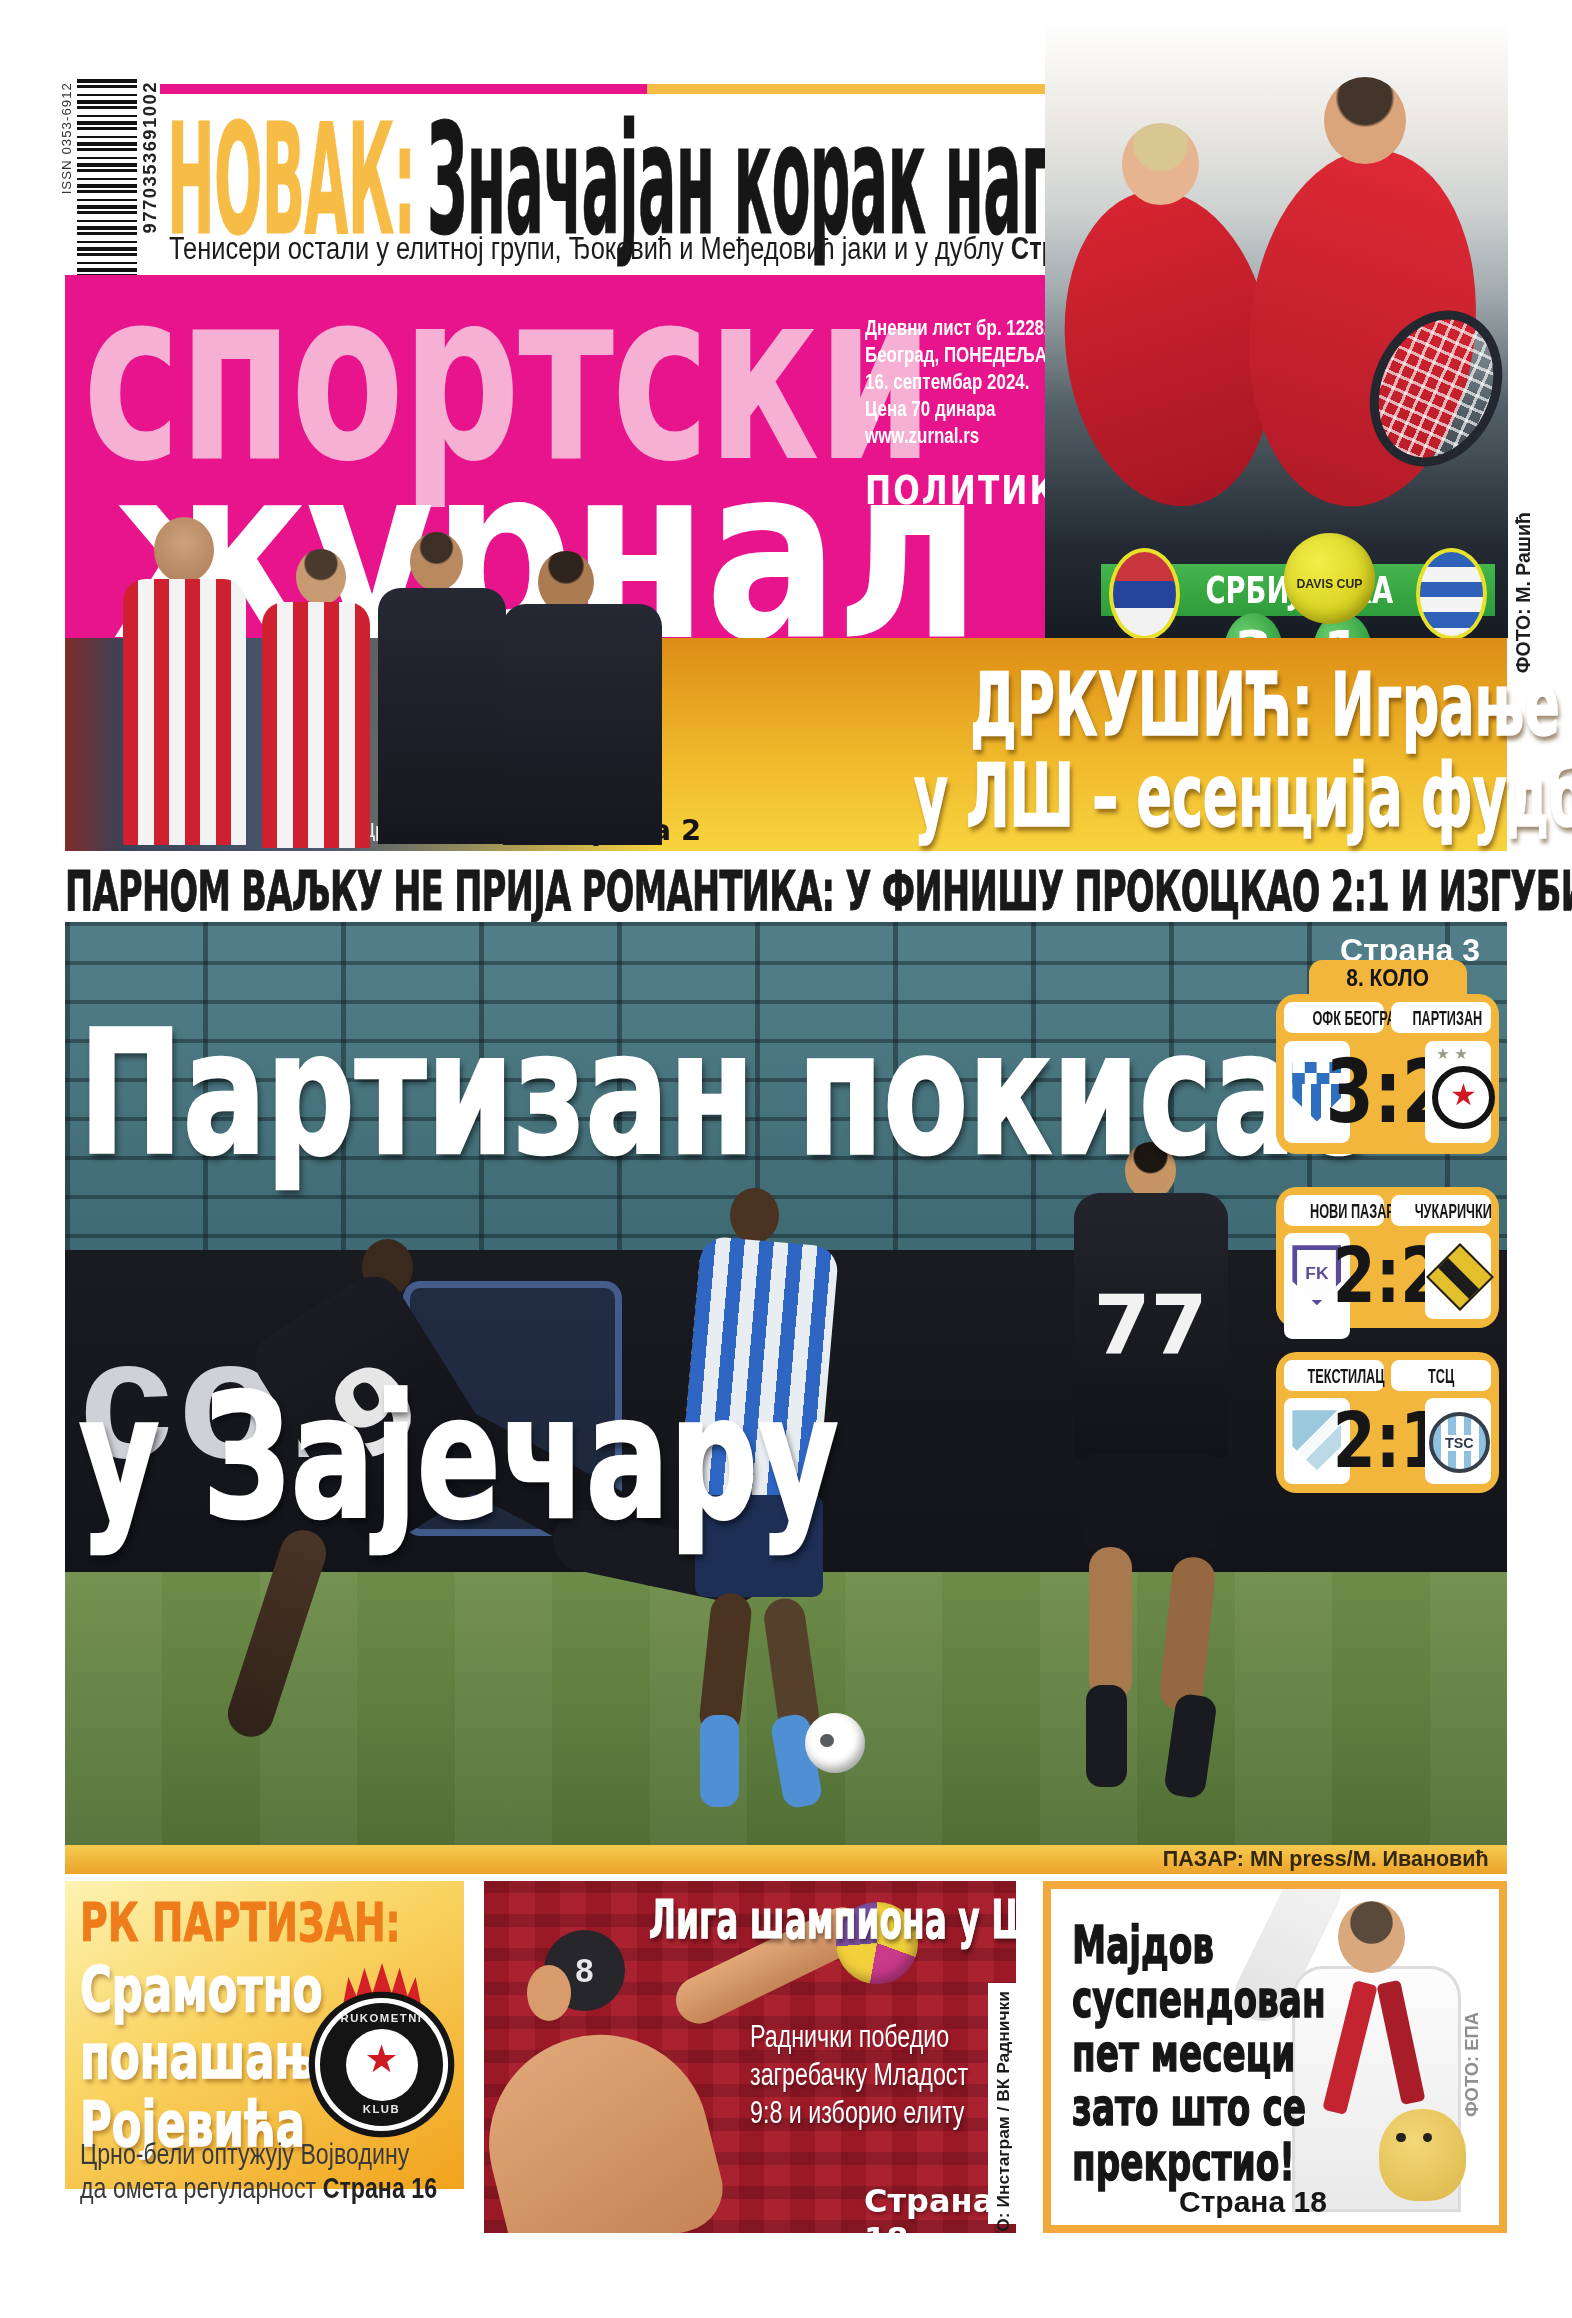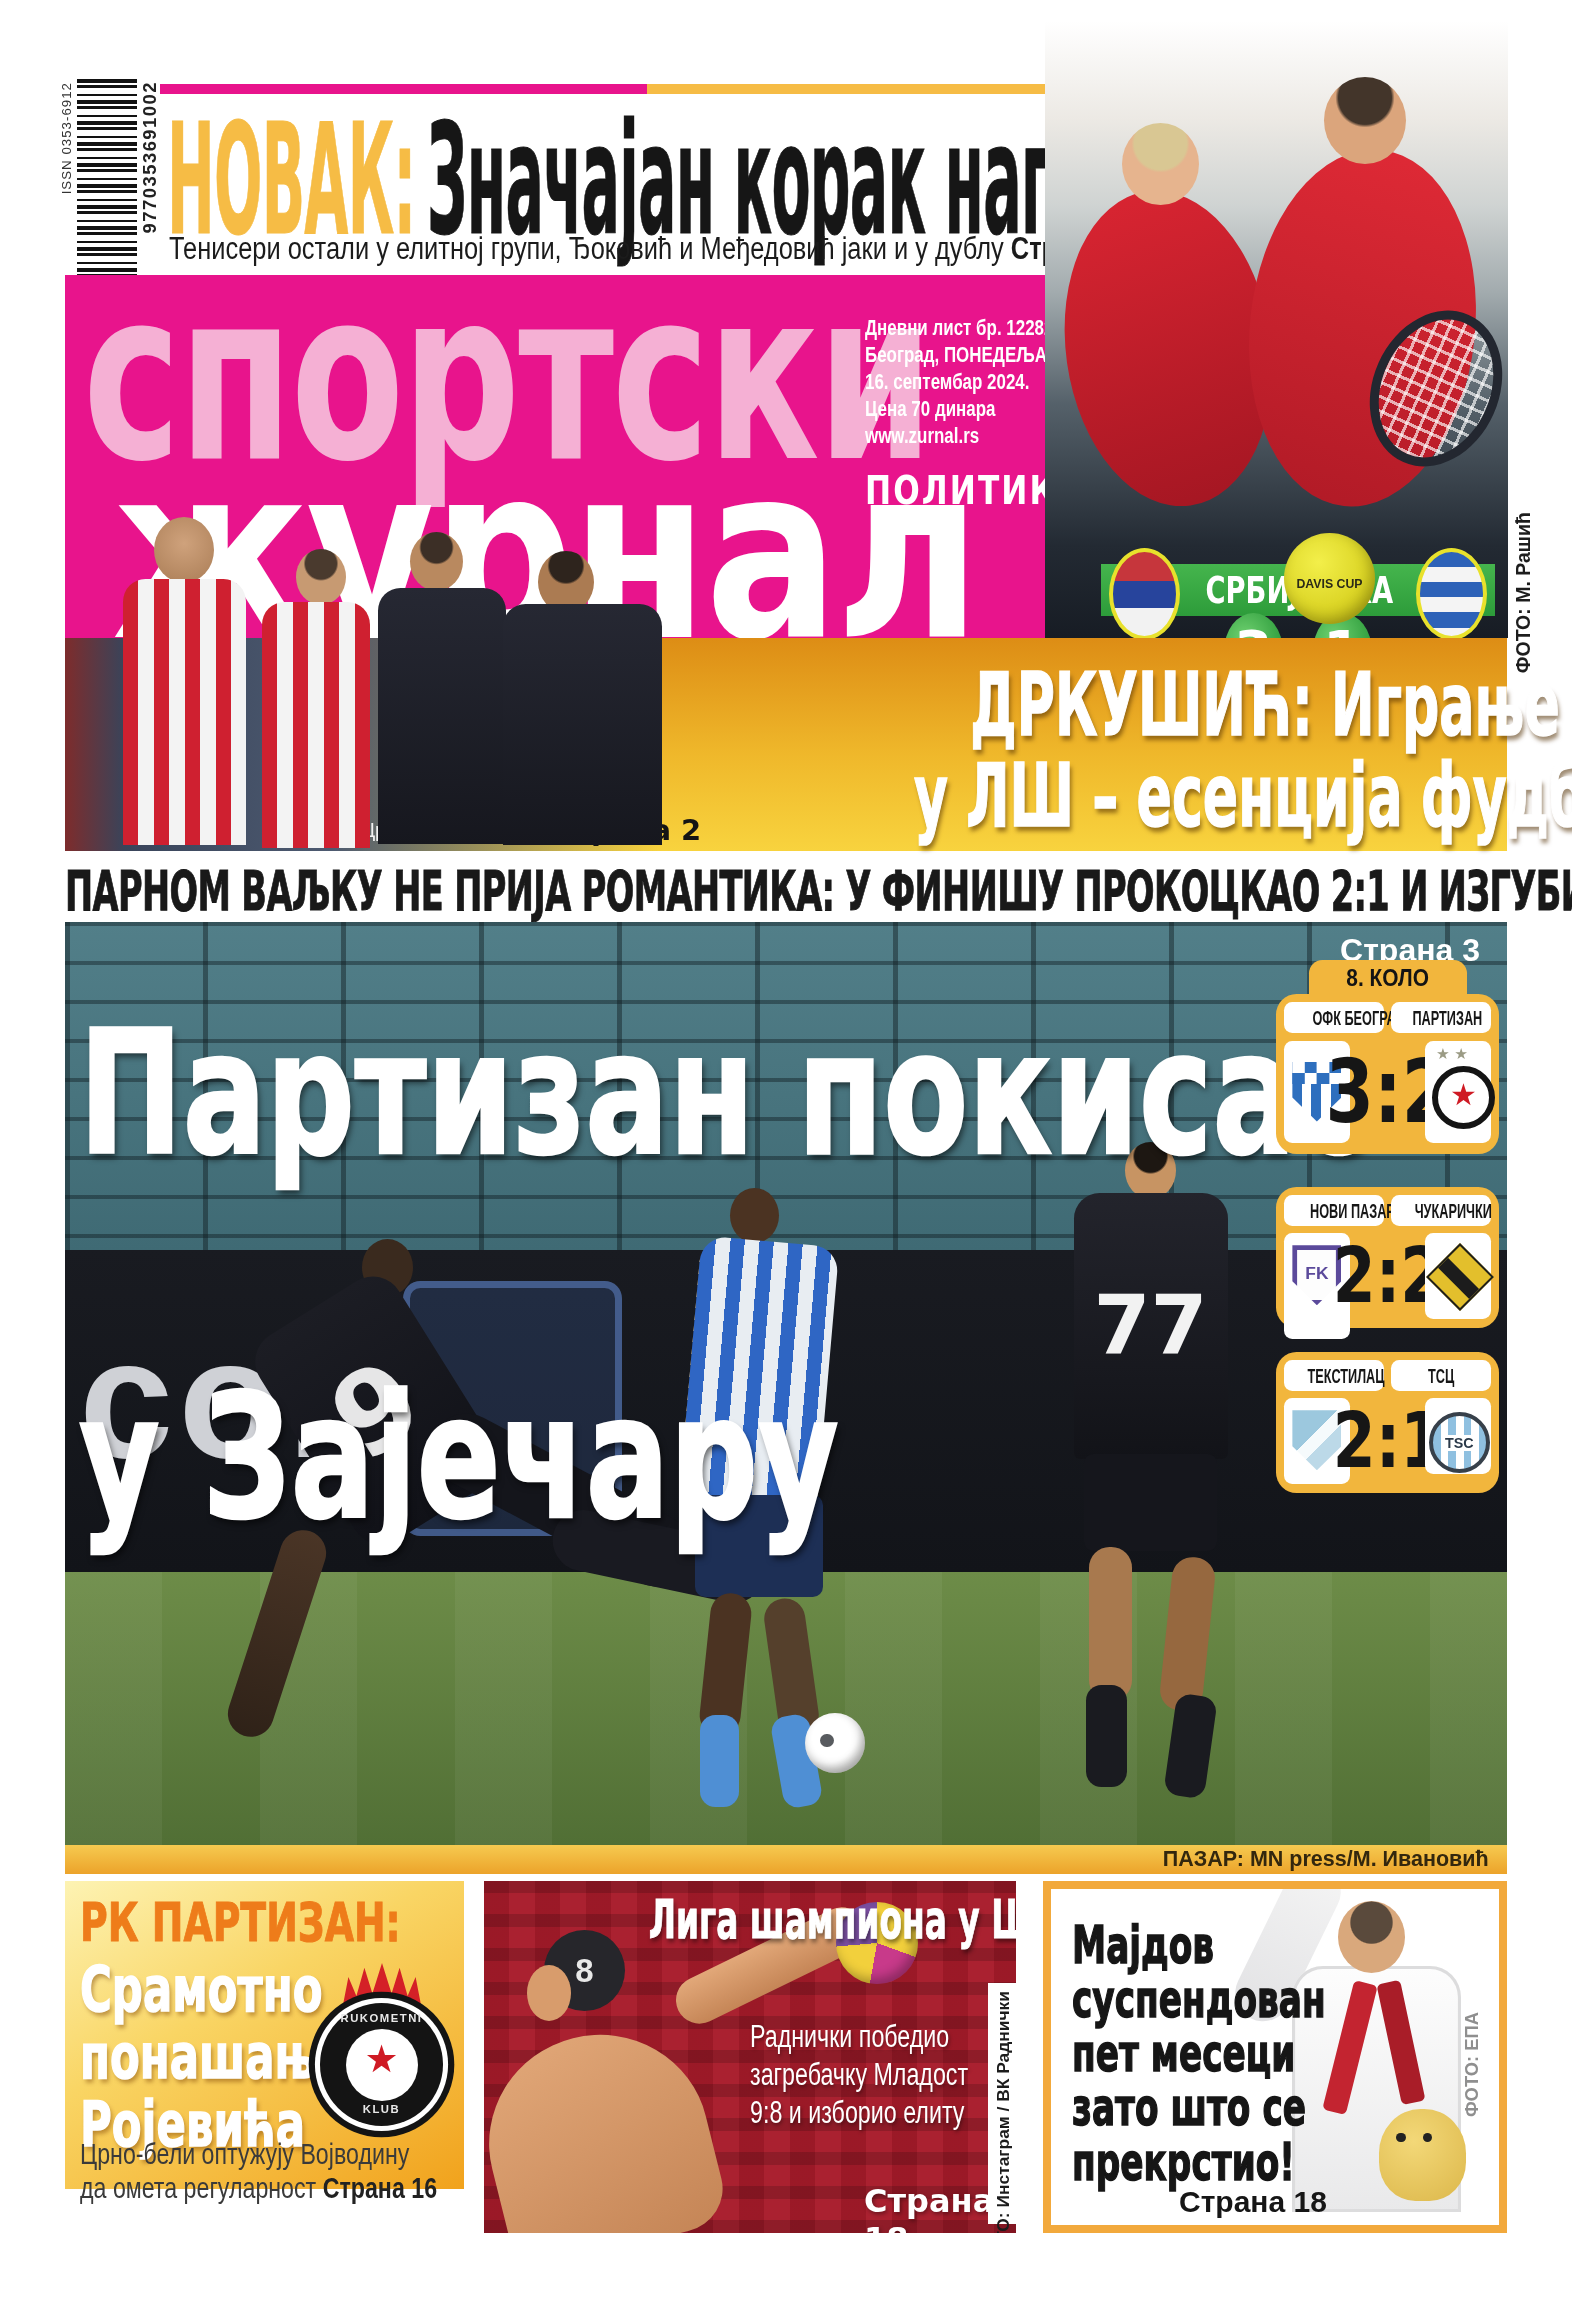--- a/index.html
+++ b/index.html
@@ -340,21 +340,21 @@
     </div>
   </div>
 
   <div class="panel" style="top:1352px;height:141px;">
     <div class="lbl" style="left:8.2px;"><span class="cndc" style="--sx:.62;">ТЕКСТИЛАЦ</span></div>
     <div class="lbl" style="right:8.2px;"><span class="cndc" style="--sx:.62;">ТСЦ</span></div>
     <div class="lbox" style="left:8.2px;top:46px;height:86px;">
       <div class="crest crest-tek shield" style="left:8.2px;top:12.3px;"></div>
     </div>
     <div class="pscore" style="top:46px;font-size:77px;line-height:86px;"><span class="cndc" style="--sx:.8;">2:1</span></div>
-    <div class="lbox" style="right:8.2px;top:46px;height:76px;">
+    <div class="lbox" style="right:8.2px;top:46px;height:86px;">
       <div class="crest crest-tsc" style="left:4.1px;top:14.3px;"><span>TSC</span></div>
     </div>
   </div>
 
   <div class="abs sec-hand">
     <div class="abs rk-kick heavy"><span class="cnd" style="--sx:.70;">РК ПАРТИЗАН:</span></div>
     <div class="abs rk-line heavy" style="top:72px;"><span class="cnd" style="--sx:.70;">Срамотно</span></div>
     <div class="abs rk-line heavy" style="top:139px;"><span class="cnd" style="--sx:.70;">понашање</span></div>
     <div class="abs rk-line heavy" style="top:207px;"><span class="cnd" style="--sx:.70;">Ројевића</span></div>
     <div class="abs rk-flame"></div>

